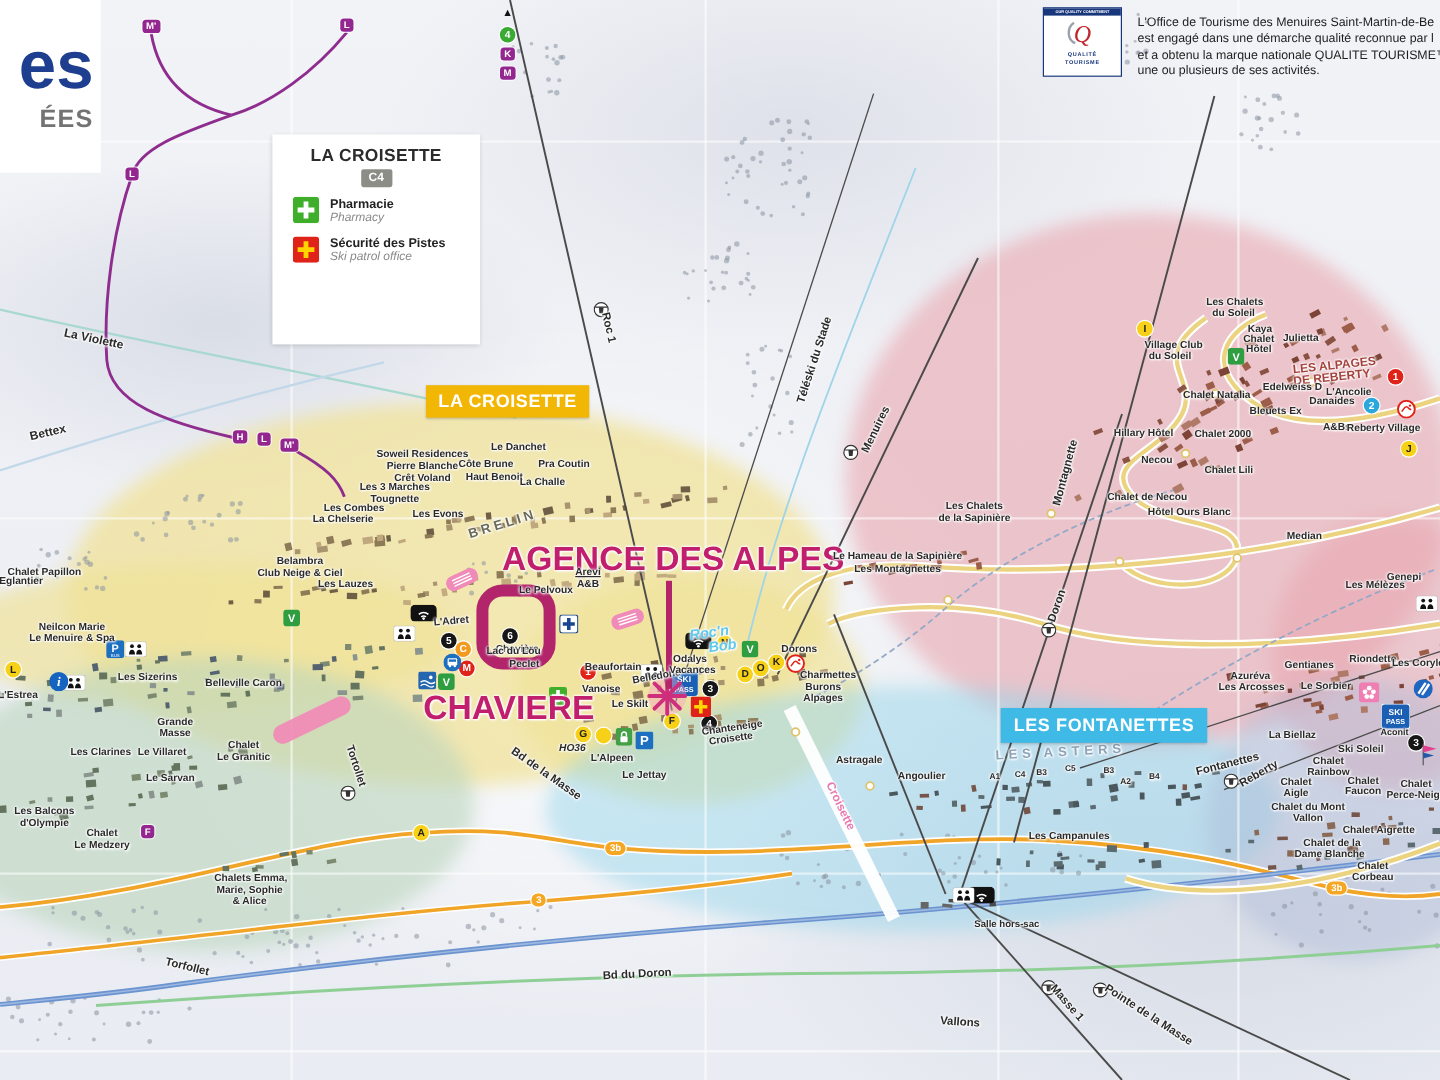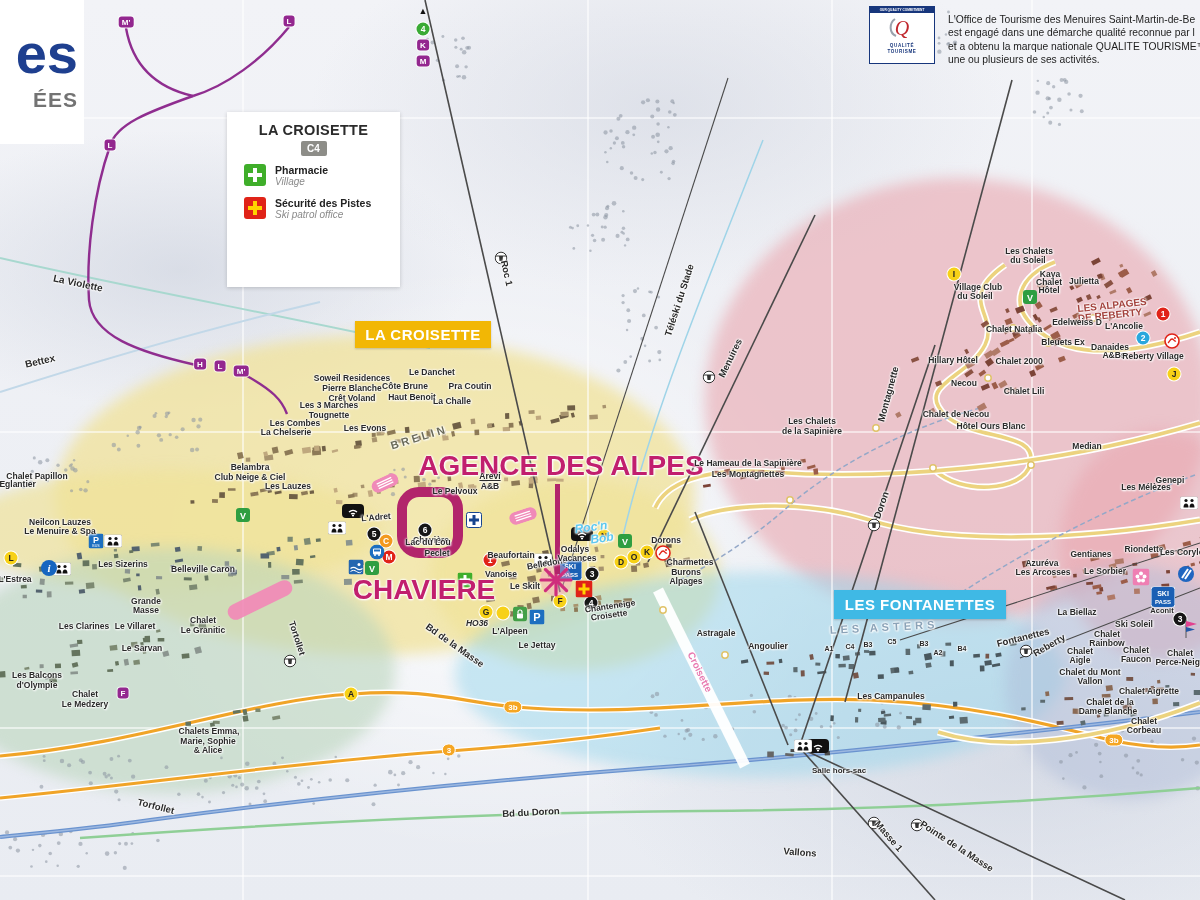--- a/index.html
+++ b/index.html
@@ -913,21 +913,21 @@
     <div class="lt">LA CROISETTE</div>
     <span class="grid">C4</span>
     <div class="lrow">
       <span class="ic">
         <svg width="22" height="22">
             <rect width="22" height="22" rx="3" fill="#3fae2a"></rect>
             <path d="M9 4h4v5h5v4h-5v5H9v-5H4V9h5z" fill="#fff"></path>
           </svg></span>
       <div>
           <div class="fr">Pharmacie</div>
-           <div class="en">Village</div>
+           <div class="en">Pharmacy</div>
         </div>
     </div>
     <div class="lrow">
       <span class="ic">
         <svg width="22" height="22">
             <rect width="22" height="22" rx="3" fill="#e02318"></rect>
             <path d="M9 4h4v5h5v4h-5v5H9v-5H4V9h5z" fill="#ffd400"></path>
           </svg></span>
       <div>
           <div class="fr">Sécurité des Pistes</div>
@@ -969,21 +969,21 @@
     <div class="lbl" style="left: 329px; top: 415px; transform: translate(-50%, -50%);">Tougnette</div>
     <div class="lbl" style="left: 295px; top: 423px; transform: translate(-50%, -50%);">Les Combes</div>
     <div class="lbl" style="left: 286px; top: 432px; transform: translate(-50%, -50%);">La Chelserie</div>
     <div class="lbl" style="left: 365px; top: 428px; transform: translate(-50%, -50%);">Les Evons</div>
     <div class="lbl" style="left: 419px; top: 437px; transform: translate(-50%, -50%) rotate(-17deg); font-size: 11px; color: rgb(106, 106, 88); letter-spacing: 3px;">BRELIN</div>
     <div class="lbl" style="left: 250px; top: 467px; transform: translate(-50%, -50%);">Belambra</div>
     <div class="lbl" style="left: 250px; top: 477px; transform: translate(-50%, -50%);">Club Neige &amp; Ciel</div>
     <div class="lbl" style="left: 288px; top: 486px; transform: translate(-50%, -50%);">Les Lauzes</div>
     <div class="lbl" style="left: 37px; top: 476px; transform: translate(-50%, -50%);">Chalet Papillon</div>
     <div class="lbl" style="left: 14px; top: 484px; transform: translate(-50%, -50%);">L'Eglantier</div>
-    <div class="lbl" style="left: 60px; top: 522px; transform: translate(-50%, -50%);">Neilcon Lauzes</div>
+    <div class="lbl" style="left: 60px; top: 522px; transform: translate(-50%, -50%);">Neilcon Marie</div>
     <div class="lbl" style="left: 60px; top: 531px; transform: translate(-50%, -50%);">Le Menuire &amp; Spa</div>
     <div class="lbl" style="left: 123px; top: 564px; transform: translate(-50%, -50%);">Les Sizerins</div>
     <div class="lbl" style="left: 203px; top: 569px; transform: translate(-50%, -50%);">Belleville Caron</div>
     <div class="lbl" style="left: 15px; top: 579px; transform: translate(-50%, -50%);">L'Estrea</div>
     <div class="lbl" style="left: 146px; top: 601px; transform: translate(-50%, -50%);">Grande</div>
     <div class="lbl" style="left: 146px; top: 610px; transform: translate(-50%, -50%);">Masse</div>
     <div class="lbl" style="left: 84px; top: 626px; transform: translate(-50%, -50%);">Les Clarines</div>
     <div class="lbl" style="left: 135px; top: 626px; transform: translate(-50%, -50%);">Le Villaret</div>
     <div class="lbl" style="left: 203px; top: 620px; transform: translate(-50%, -50%);">Chalet</div>
     <div class="lbl" style="left: 203px; top: 630px; transform: translate(-50%, -50%);">Le Granitic</div>
@@ -1037,21 +1037,21 @@
     <div class="lbl" style="left: 1049px; top: 282px; transform: translate(-50%, -50%);">Chalet</div>
     <div class="lbl" style="left: 1049px; top: 290px; transform: translate(-50%, -50%);">Hôtel</div>
     <div class="lbl" style="left: 1084px; top: 281px; transform: translate(-50%, -50%);">Julietta</div>
     <div class="lbl" style="left: 978px; top: 287px; transform: translate(-50%, -50%);">Village Club</div>
     <div class="lbl" style="left: 975px; top: 296px; transform: translate(-50%, -50%);">du Soleil</div>
     <div class="lbl" style="left: 1112px; top: 305px; transform: translate(-50%, -50%) rotate(-6deg); font-size: 10px; color: rgb(163, 66, 60); font-weight: 800;">LES ALPAGES</div>
     <div class="lbl" style="left: 1110px; top: 315px; transform: translate(-50%, -50%) rotate(-6deg); font-size: 10px; color: rgb(163, 66, 60); font-weight: 800;">DE REBERTY</div>
     <div class="lbl" style="left: 1077px; top: 322px; transform: translate(-50%, -50%);">Edelweiss D</div>
     <div class="lbl" style="left: 1124px; top: 326px; transform: translate(-50%, -50%);">L'Ancolie</div>
     <div class="lbl" style="left: 1063px; top: 342px; transform: translate(-50%, -50%);">Bleuets Ex</div>
-    <div class="lbl" style="left: 1110px; top: 347px; transform: translate(-50%, -50%); text-align: center;">Danaides</div>
+    <div class="lbl" style="left: 1110px; top: 334px; transform: translate(-50%, -50%); text-align: center;">Danaides</div>
     <div class="lbl" style="left: 1114px; top: 355px; transform: translate(-50%, -50%);">A&amp;Bs</div>
     <div class="lbl" style="left: 1153px; top: 356px; transform: translate(-50%, -50%);">Reberty Village</div>
     <div class="lbl" style="left: 1014px; top: 329px; transform: translate(-50%, -50%);">Chalet Natalia</div>
     <div class="lbl" style="left: 1019px; top: 361px; transform: translate(-50%, -50%);">Chalet 2000</div>
     <div class="lbl" style="left: 953px; top: 360px; transform: translate(-50%, -50%);">Hillary Hôtel</div>
     <div class="lbl" style="left: 964px; top: 383px; transform: translate(-50%, -50%);">Necou</div>
     <div class="lbl" style="left: 1024px; top: 391px; transform: translate(-50%, -50%);">Chalet Lili</div>
     <div class="lbl" style="left: 812px; top: 421px; transform: translate(-50%, -50%);">Les Chalets</div>
     <div class="lbl" style="left: 812px; top: 431px; transform: translate(-50%, -50%);">de la Sapinière</div>
     <div class="lbl" style="left: 748px; top: 463px; transform: translate(-50%, -50%);">Le Hameau de la Sapinière</div>

